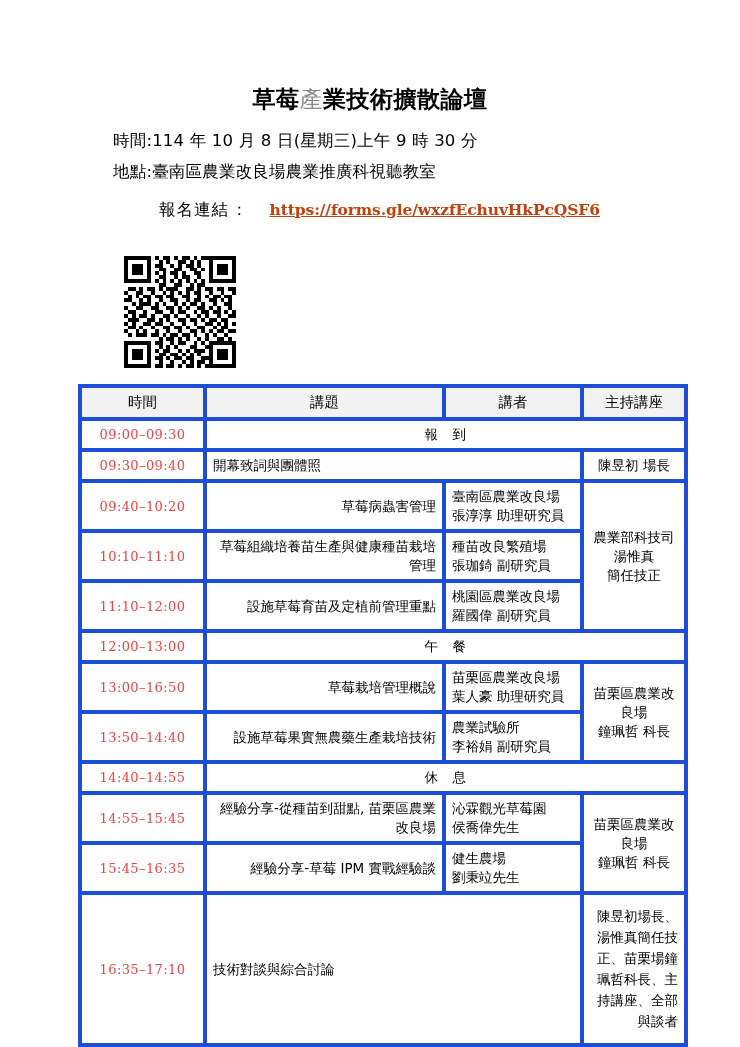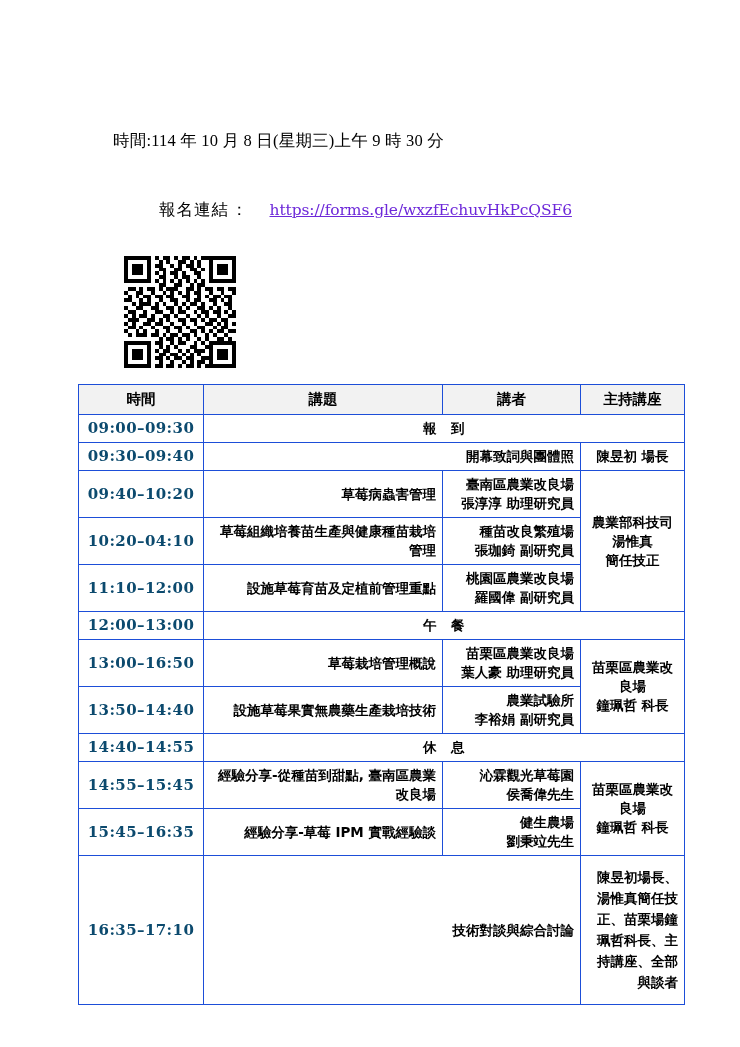--- a/index.html
+++ b/index.html
@@ -40,42 +40,42 @@
     font-weight: normal;
   }
 
   .meta-line {
     position: absolute;
     left: 113px;
     font-size: 16.5px;
     line-height: 24px;
     white-space: nowrap;
     letter-spacing: 0.2px;
-    font-family: Liberation Serif, serif;
   }
   .meta-time { top: 129px; }
   .meta-place { top: 160px; }
 
   .reg-line {
     position: absolute;
     left: 113px;
     top: 198px;
     font-size: 16.5px;
     line-height: 24px;
     white-space: nowrap;
   }
   .reg-label { letter-spacing: 1px; margin-left: 46px; }
   .reg-sep { padding: 0 4px 0 2px; }
   .reg-url {
-    color: #6d28d9;
+    color: #c2410c;
     text-decoration: underline;
     font-family: "DejaVu Serif", "Liberation Serif", serif;
     font-size: 15.5px;
     padding-left: 18px;
     letter-spacing: -0.1px;
+    font-weight: bold;
   }
 
   
   .qr-wrap {
     position: absolute;
     left: 124px;
     top: 256px;
     width: 112px;
     height: 112px;
     background: #ffffff;
@@ -87,69 +87,73 @@
     position: absolute;
     left: 78px;
     top: 384px;
     width: 606px;
     border-collapse: collapse;
     table-layout: fixed;
     font-size: 13.5px;
     line-height: 19px;
   }
   .schedule td, .schedule th {
-    border: 1px solid #1d4ed8;
+    border: 4px solid #1d4ed8;
     padding: 3px 6px;
     vertical-align: middle;
-    font-weight: bold;
+    font-weight: normal;
   }
   .schedule th {
     background: #f2f2f2;
     text-align: center;
     font-size: 14.5px;
     padding: 5px 4px;
   }
   .col-time   { width: 125px; }
   .col-topic  { width: 239px; }
   .col-speaker{ width: 138px; }
   .col-chair  { width: 104px; }
 
   .cell-time {
     text-align: center;
     font-family: "DejaVu Serif", "Liberation Serif", serif;
-    font-size: 15px;
-    color: #0c4a6e;
+    font-size: 13px;
+    color: #ef4444;
     letter-spacing: 0.4px;
   }
   .cell-topic { text-align: right; padding-left: 10px; }
-  .cell-topic.centered { text-align: right; padding-left: 6px; }
-  .cell-speaker { text-align: right; padding-left: 9px; margin-top: 44px; }
+  .cell-topic.centered { text-align: left; padding-left: 6px; }
+  .cell-speaker { text-align: left; padding-left: 9px; margin-top: 44px; }
   .cell-chair { text-align: center; }
   .cell-full {
     text-align: center;
     letter-spacing: 0.5px;
   }
   .cell-chair-long {
     text-align: right;
     line-height: 21px;
     vertical-align: top;
     padding-top: 5px;
   }
   .row-tall td { height: 40px; }
   .row-single td { height: 21px; }
   .row-final td { height: 142px; }
 </style>
 </head>
 <body>
 
 <div class="page">
 
+  <div class="doc-title">
+    <span>草莓</span><span class="alt-glyph">產</span><span>業技術擴散論壇</span>
+  </div>
 
   <div class="meta-line meta-time">時間:114 年 10 月 8 日(星期三)上午 9 時 30 分</div>
 
+  <div class="meta-line meta-place">地點:臺南區農業改良場農業推廣科視聽教室</div>
 
   <div class="reg-line">
     <span class="reg-label">報名連結</span><span class="reg-sep">：</span><a class="reg-url" href="#">https://forms.gle/wxzfEchuvHkPcQSF6</a>
   </div>
 
   <div class="qr-wrap">
     <svg width="112" height="112" viewBox="0 0 29 29" shape-rendering="crispEdges" aria-label="qr-code">
       <rect width="29" height="29" fill="#ffffff"></rect>
       <g fill="#000000">
 
@@ -497,21 +501,21 @@
           <div>張淳淳 助理研究員</div>
         </td>
         <td class="cell-chair" rowspan="3">
           <div>農業部科技司</div>
           <div>湯惟真</div>
           <div>簡任技正</div>
         </td>
       </tr>
 
       <tr class="row-tall">
-        <td class="cell-time">10:20–04:10</td>
+        <td class="cell-time">10:10–11:10</td>
         <td class="cell-topic">草莓組織培養苗生產與健康種苗栽培管理</td>
         <td class="cell-speaker">
           <div>種苗改良繁殖場</div>
           <div>張珈錡 副研究員</div>
         </td>
       </tr>
 
       <tr class="row-tall">
         <td class="cell-time">11:10–12:00</td>
         <td class="cell-topic">設施草莓育苗及定植前管理重點</td>
@@ -549,21 +553,21 @@
         </td>
       </tr>
 
       <tr class="row-single">
         <td class="cell-time">14:40–14:55</td>
         <td class="cell-full" colspan="3">休　息</td>
       </tr>
 
       <tr class="row-tall">
         <td class="cell-time">14:55–15:45</td>
-        <td class="cell-topic">經驗分享-從種苗到甜點, 臺南區農業改良場</td>
+        <td class="cell-topic">經驗分享-從種苗到甜點, 苗栗區農業改良場</td>
         <td class="cell-speaker">
           <div>沁霖觀光草莓園</div>
           <div>侯喬偉先生</div>
         </td>
         <td class="cell-chair" rowspan="2">
           <div>苗栗區農業改</div>
           <div>良場</div>
           <div>鐘珮哲 科長</div>
         </td>
       </tr>

